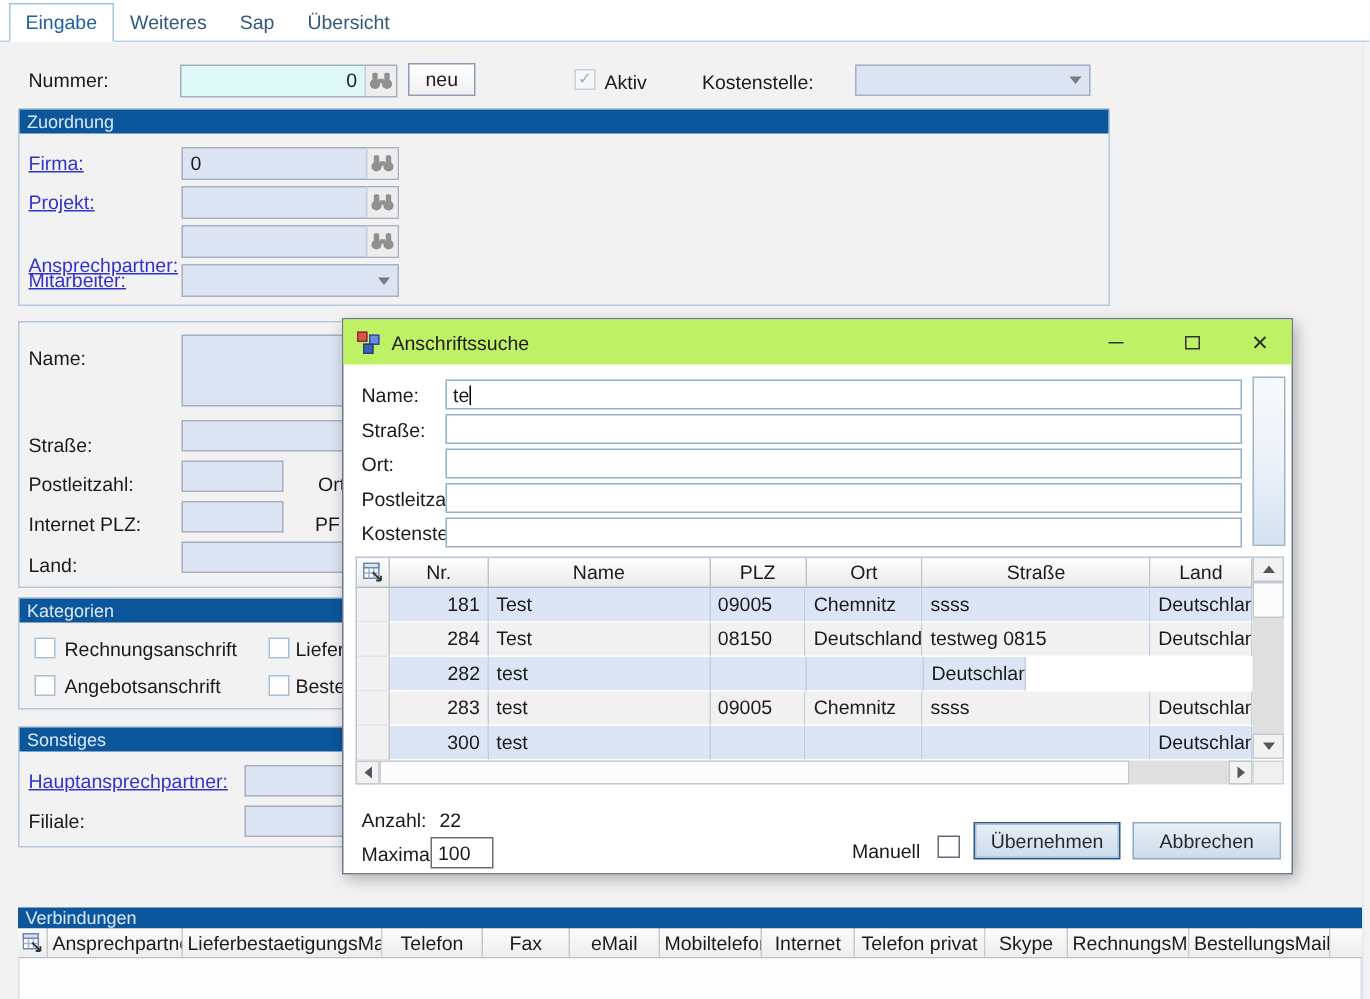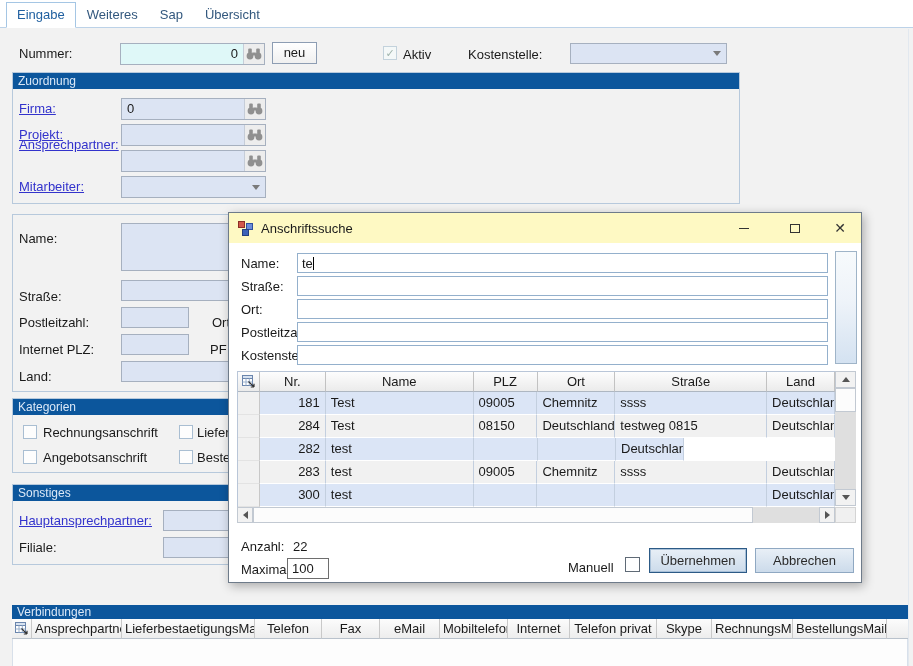--- a/index.html
+++ b/index.html
@@ -33,21 +33,21 @@
 
   .dis-input { position:absolute; background:#dce4f3; border:1px solid #a6b0bf; height:21px; }
 
   .cb { position:absolute; width:14px; height:14px; background:#fdfdfd; border:1px solid #a9bed2; text-align:center; }
   .cb.checked-dis { background:#f4f8f8; border-color:#c3d2dc; color:#9fb3ab; font-size:11px; line-height:12px; }
 
   .win-btn { position:absolute; background:linear-gradient(#ffffff,#f0f0f0); border:1px solid #8d9db3; text-align:center; line-height:20px; }
 
   
   .dialog { position:absolute; left:228px; top:212px; width:634px; height:371px; background:#fff; border:1px solid #6e7b8a; box-shadow:2px 3px 10px rgba(0,0,0,.3); z-index:10; }
-  .titlebar { position:absolute; left:0; top:0; width:100%; height:30px; background:#fef9c3; }
+  .titlebar { position:absolute; left:0; top:0; width:100%; height:30px; background:#bef264; }
   .form-icon { position:absolute; left:9px; top:7px; width:16px; height:16px; }
   .fi-sq { position:absolute; width:7px; height:7px; }
   .fi-red { left:0; top:1px; background:#d2584a; border:1px solid #8c2f26; }
   .fi-b1 { left:8px; top:3px; background:#6b8cd9; border:1px solid #2f4f9e; }
   .fi-b2 { left:4px; top:9px; background:#3c62b8; border:1px solid #24407e; }
   .dlg-title { position:absolute; left:32px; top:8px; }
   .tb-btn { position:absolute; top:4px; width:30px; height:22px; display:flex; align-items:center; justify-content:center; color:#333; font-size:14px; }
   .min-glyph { width:10px; height:1px; background:#333; }
   .max-glyph { width:10px; height:9px; border:1px solid #333; }
 
@@ -152,21 +152,21 @@
         <div class="lk-btn">
           <svg width="16" height="12" viewBox="0 0 16 12" fill="#909090">
             <rect x="2.2" y="0.5" width="3.6" height="5" rx="1"></rect>
               <rect x="10.2" y="0.5" width="3.6" height="5" rx="1"></rect>
             <circle cx="4" cy="8" r="3.4"></circle>
               <circle cx="12" cy="8" r="3.4"></circle>
               <rect x="6.2" y="4.5" width="3.6" height="3"></rect>
           </svg>
         </div>
       </div>
-      <a class="lbl link" style="left:6px; top:64px;">Ansprechpartner:</a>
+      <a class="lbl link" style="left:6px; top:96px;">Ansprechpartner:</a>
       <div class="lookup" style="left:108px; top:77px; width:145px;">
         <div class="val"></div>
         <div class="lk-btn">
           <svg width="16" height="12" viewBox="0 0 16 12" fill="#909090">
             <rect x="2.2" y="0.5" width="3.6" height="5" rx="1"></rect>
               <rect x="10.2" y="0.5" width="3.6" height="5" rx="1"></rect>
             <circle cx="4" cy="8" r="3.4"></circle>
               <circle cx="12" cy="8" r="3.4"></circle>
               <rect x="6.2" y="4.5" width="3.6" height="3"></rect>
           </svg>

